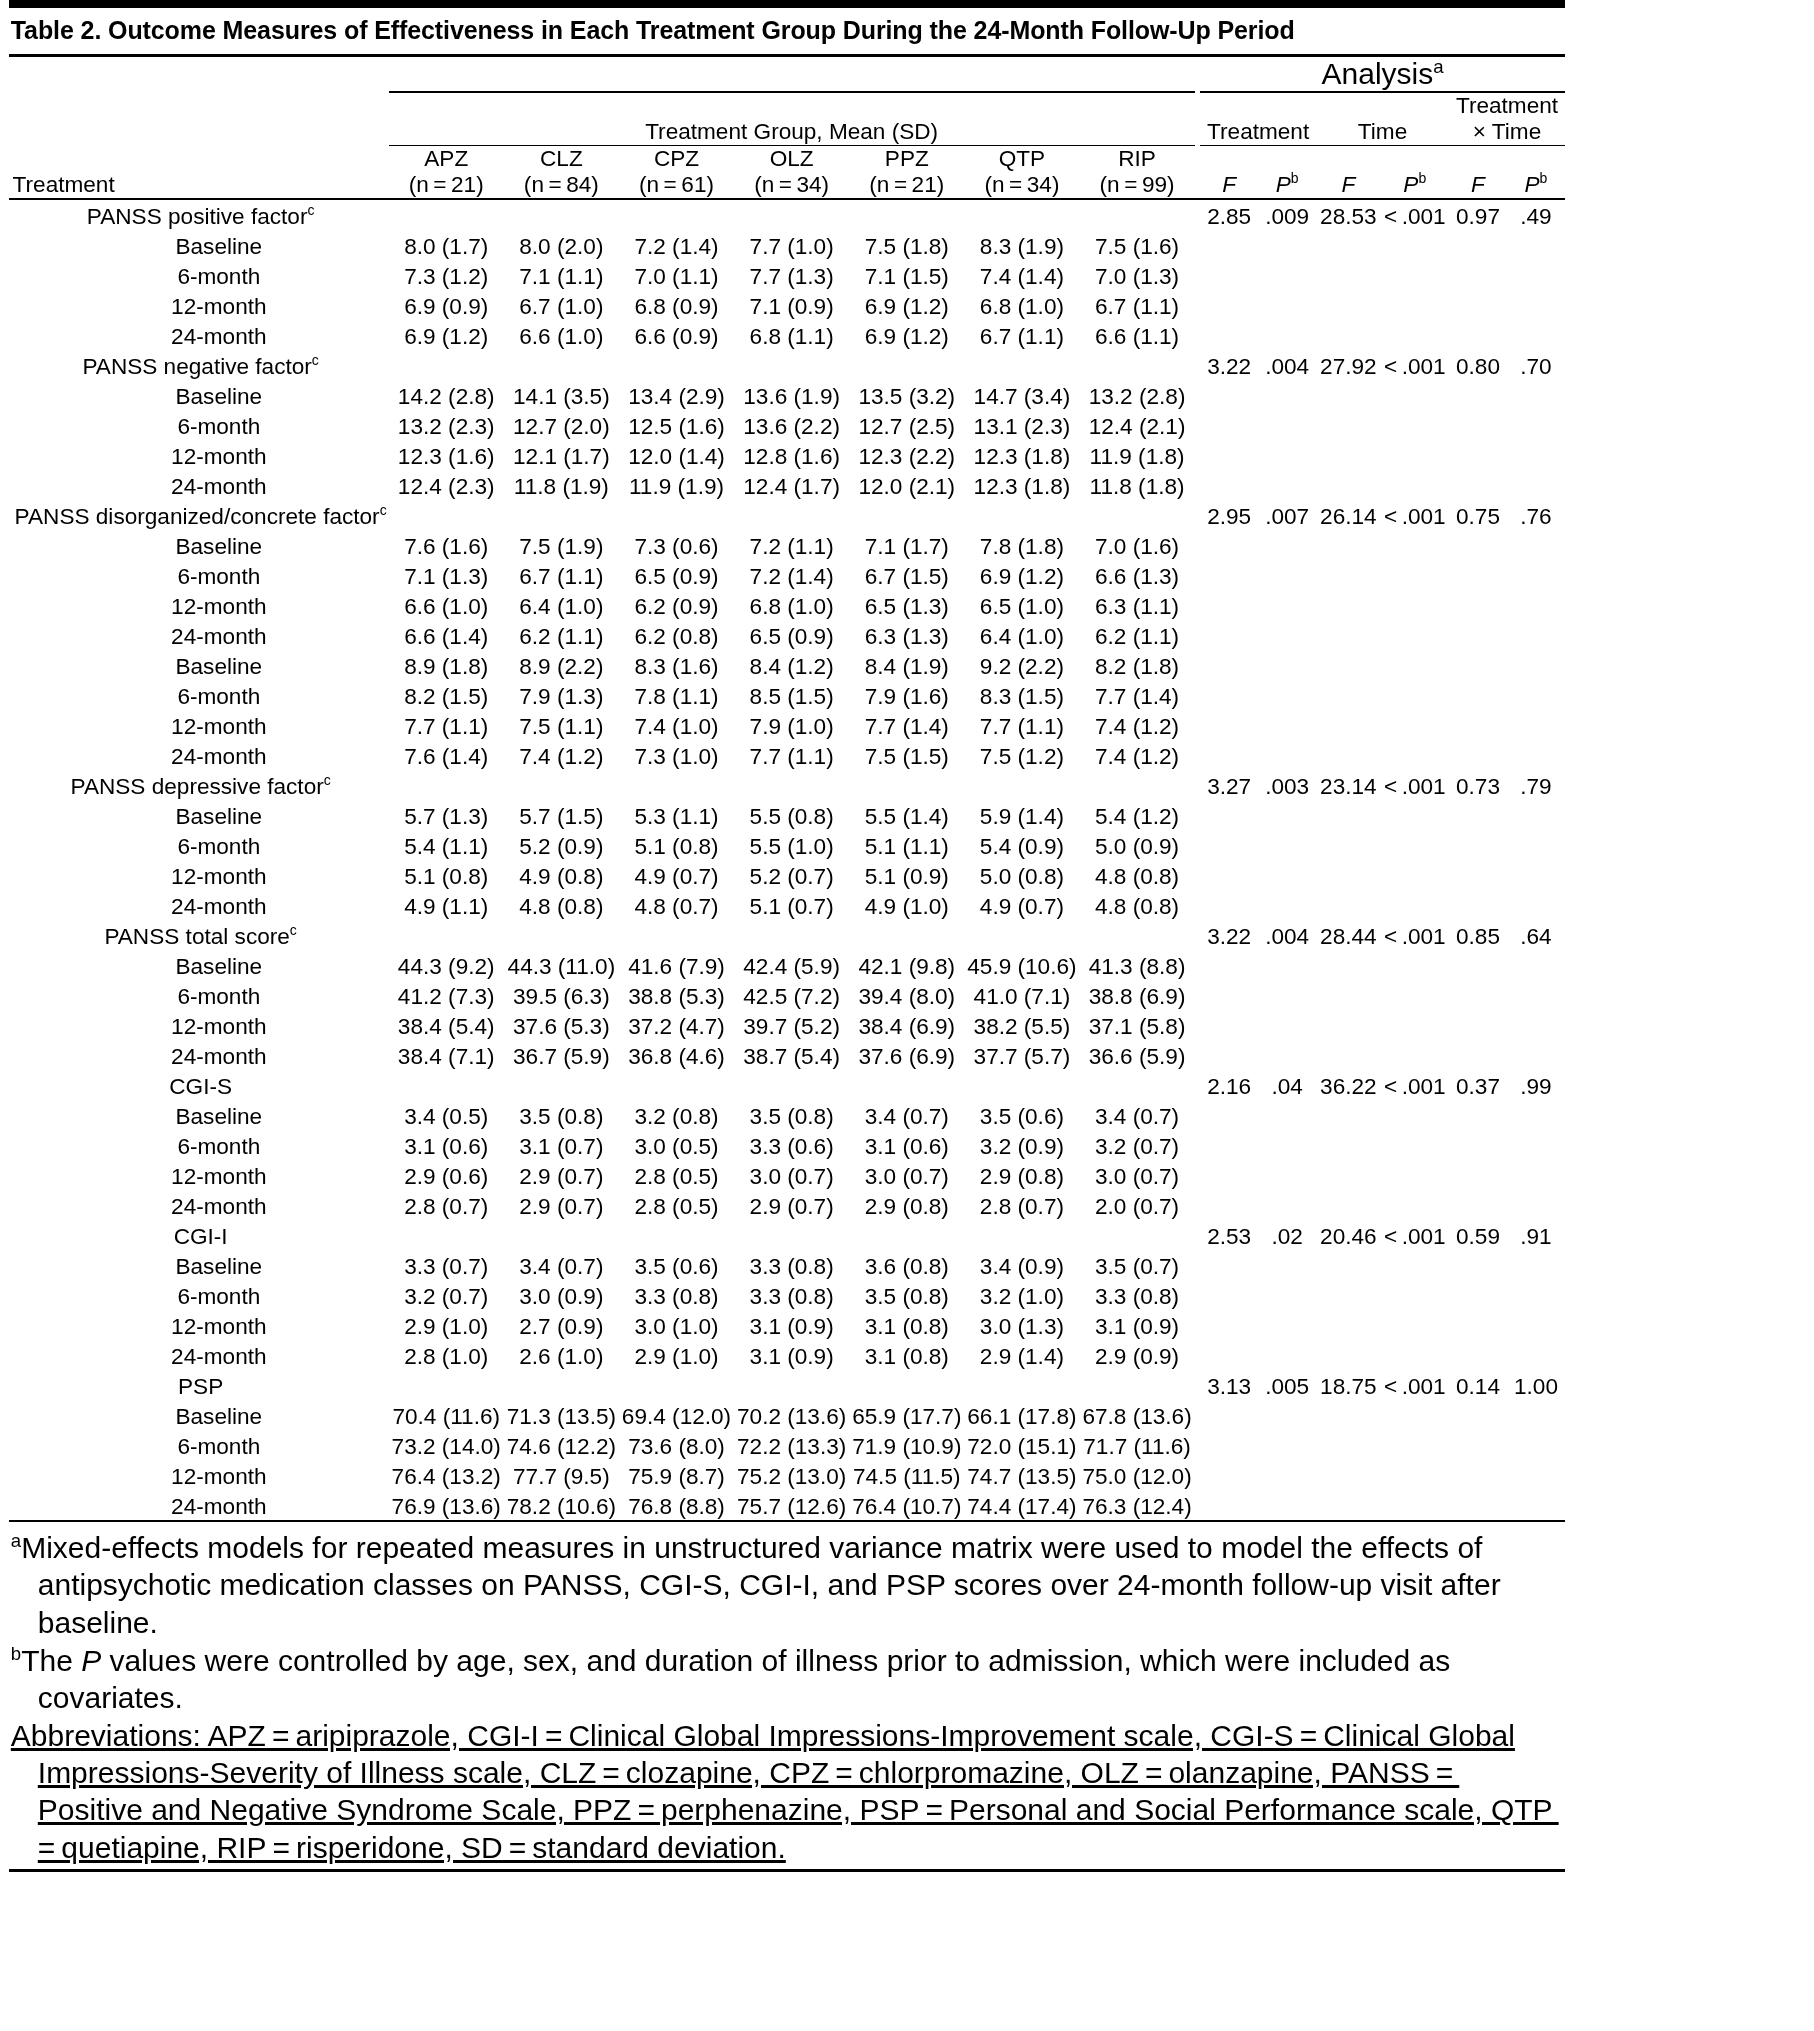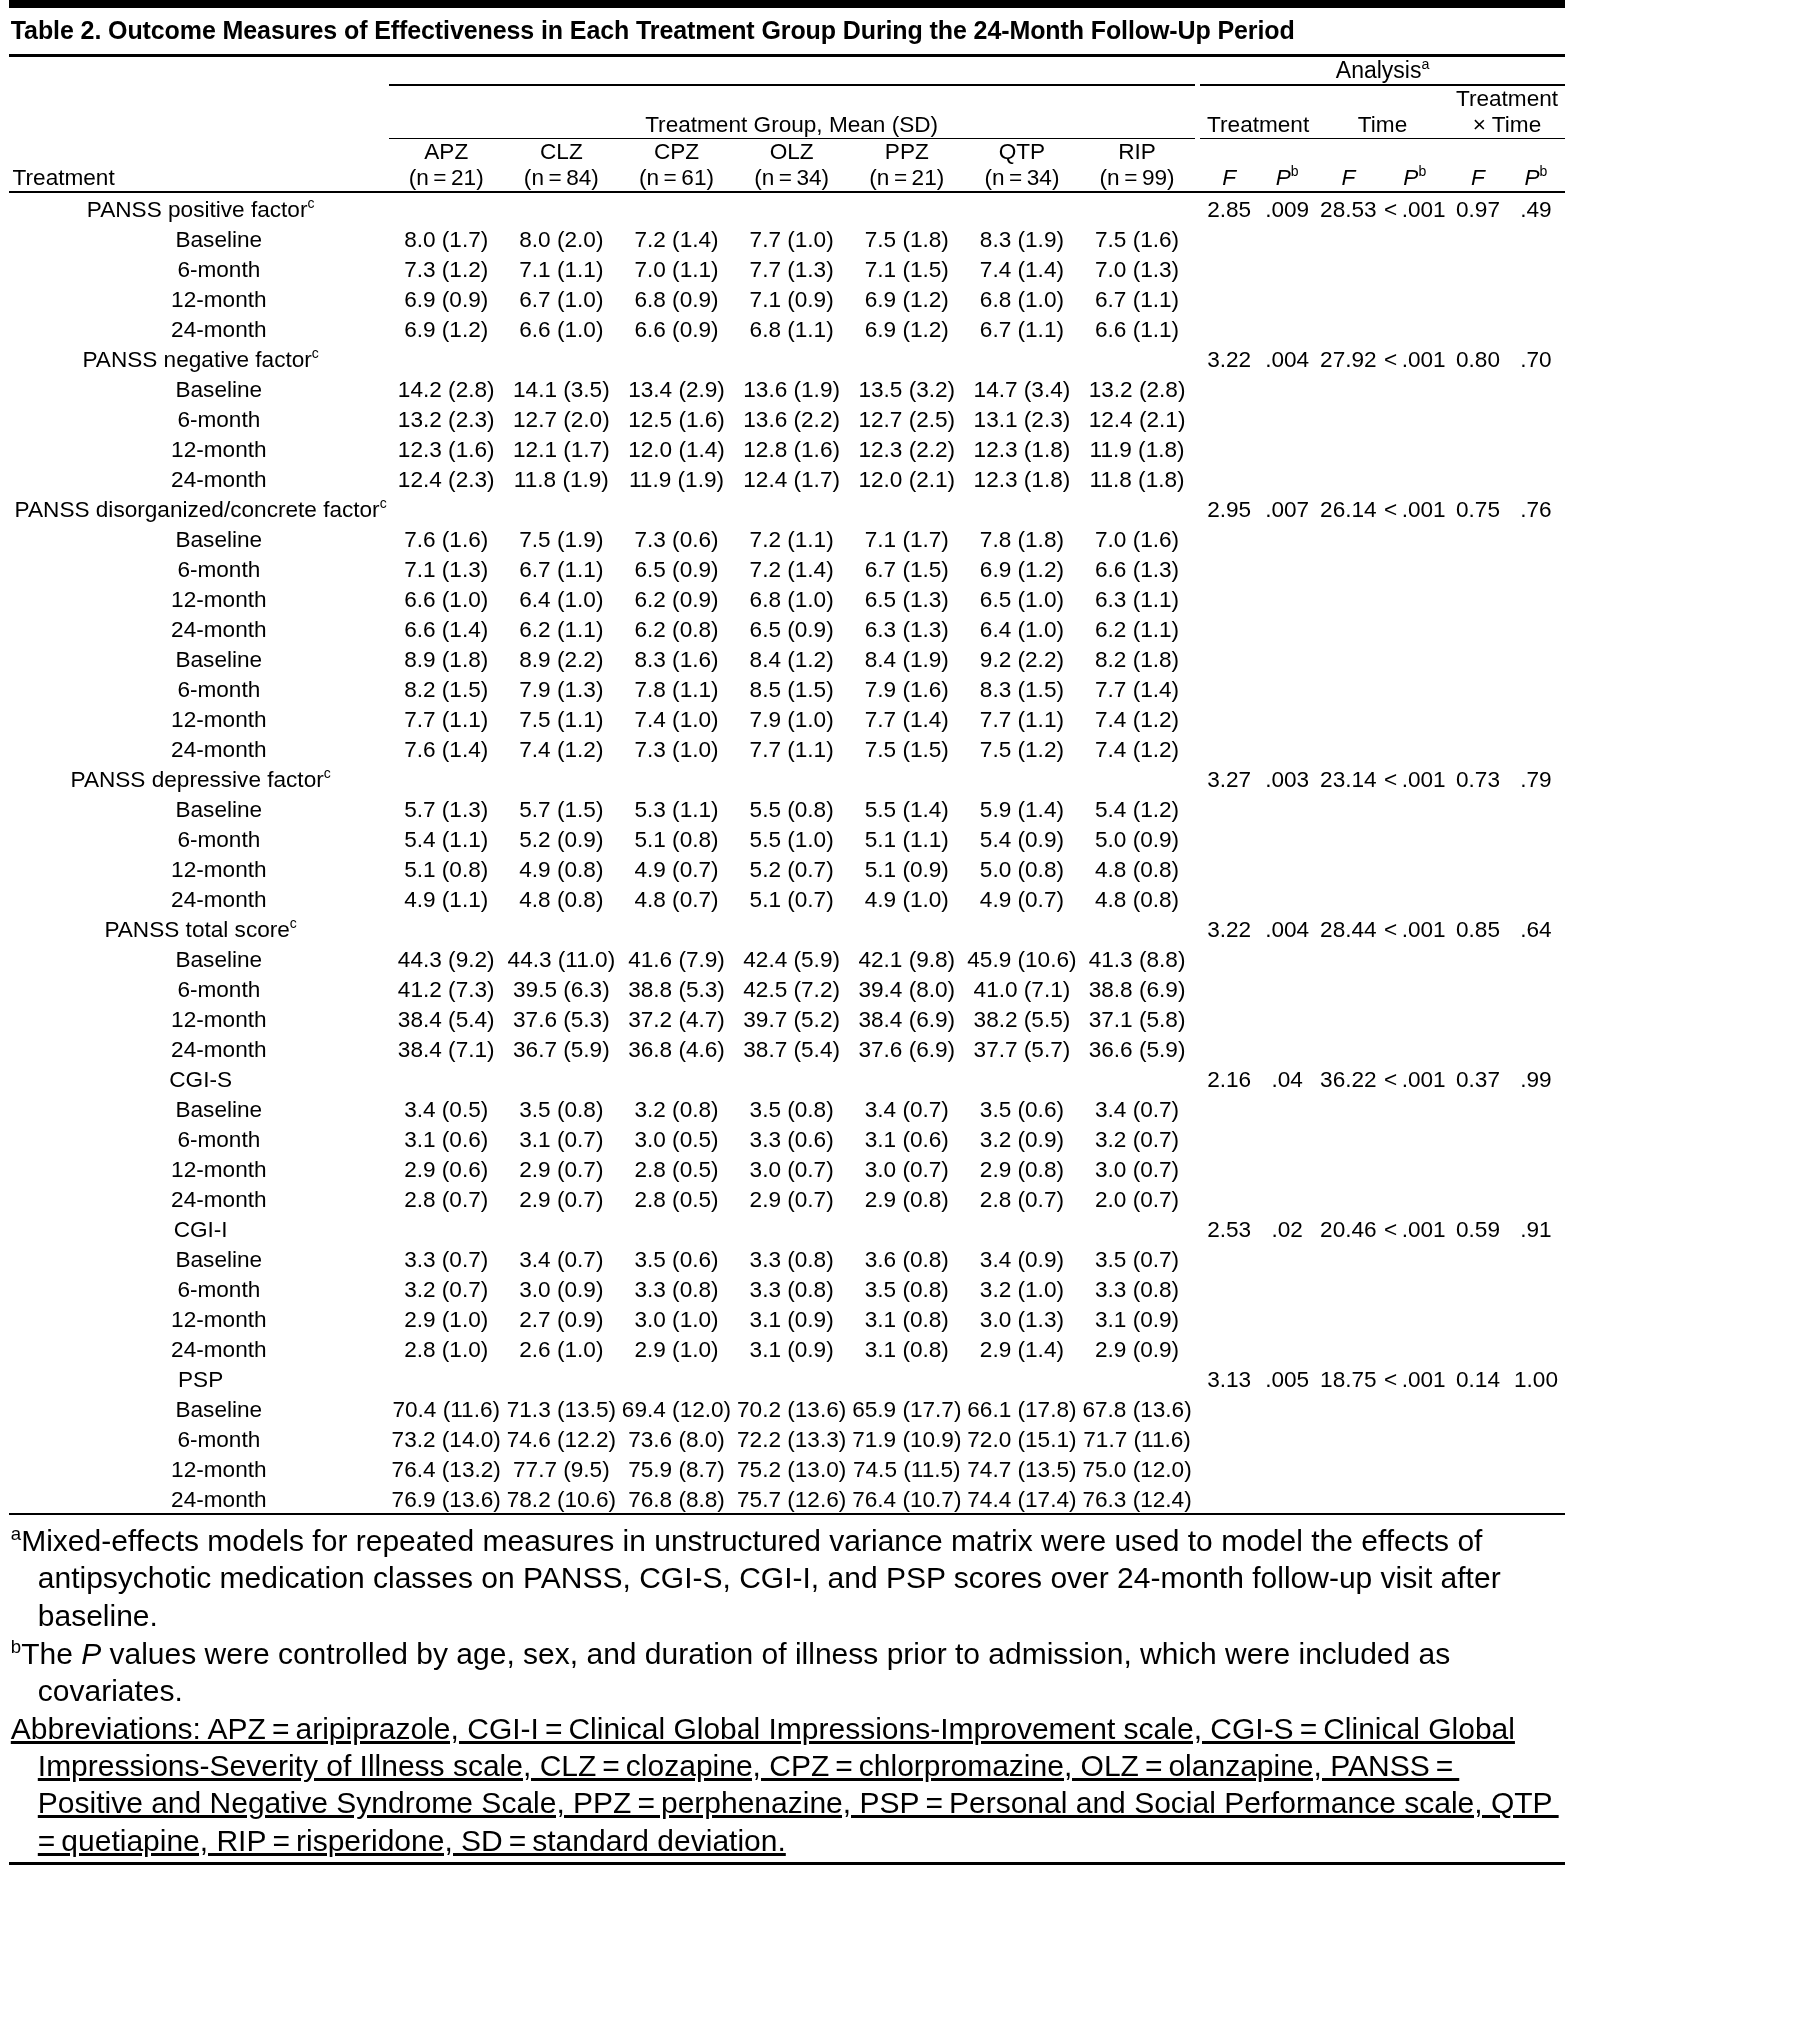--- a/index.html
+++ b/index.html
@@ -92,21 +92,21 @@
   .footnotes p {
     margin: 0 0 0.9px 0;
     text-indent: 0;
     padding-left: 27px;
   }
   .fn-hang {
     padding-left: 27px;
     text-decoration: underline;
   }
   .analysis-hdr {
-    font-size: 23px;
+    font-size: 30px;
   }
   .grp-header-title {
     font-size: 22.6px;
   }
   .tbl-body td { height: 30px; }
 </style>
 </head>
 <body>
 
 <div class="page">

